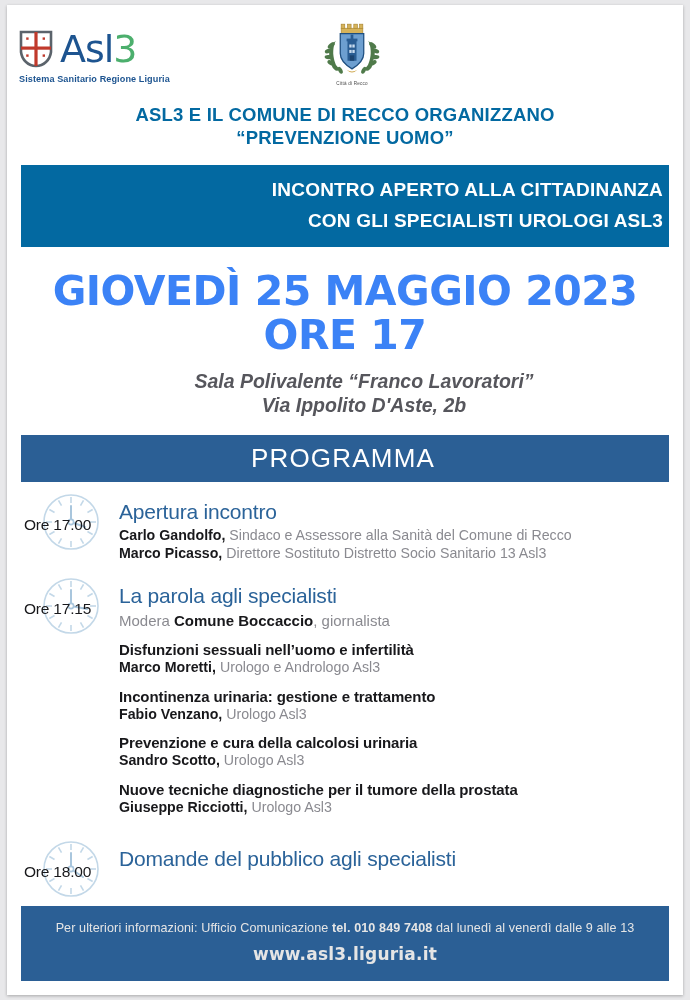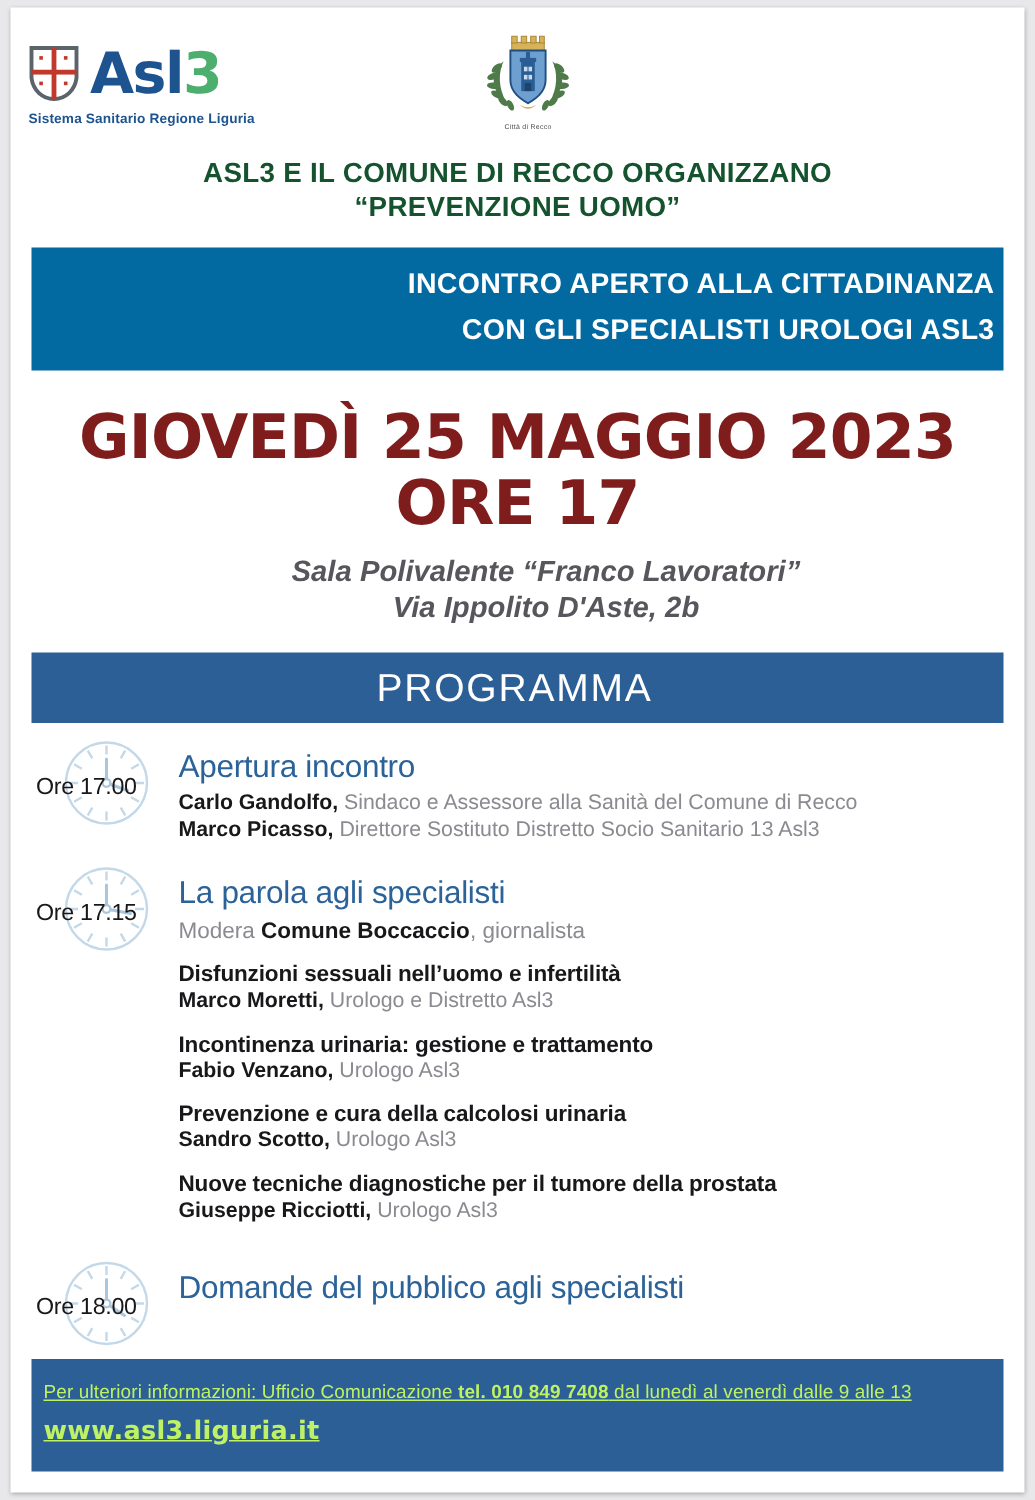--- a/index.html
+++ b/index.html
@@ -38,21 +38,21 @@
     width: 152px;
   }
   .asl-top {
     display: flex;
     align-items: center;
     height: 44px;
   }
   .asl-shield { width: 34px; height: 38px; margin-right: 7px; }
   .asl-word {
     font-family: "DejaVu Sans", sans-serif;
-    font-weight: bold;
+    font-weight: normal;
     font-size: 38px;
     line-height: 38px;
     letter-spacing: -1px;
   }
   .asl-word .a { color: #1d5490; }
   .asl-word .n { color: #4caf6d; }
   .asl-sub {
     color: #1d5490;
     font-weight: bold;
     font-size: 9.1px;
@@ -70,21 +70,21 @@
   .recco-caption {
     font-size: 4.6px;
     color: #4a4a4a;
     letter-spacing: 0.2px;
     margin-top: 0px;
   }
 
   
   .organizers {
     text-align: center;
-    color: #14532d;
+    color: #0369a1;
     font-weight: bold;
     font-size: 18.5px;
     line-height: 23px;
     letter-spacing: 0.2px;
     margin-top: 16px;
   }
 
   
   .banner-main {
     margin: 16px 14px 0 14px;
@@ -94,21 +94,21 @@
     font-weight: bold;
     font-size: 19px;
     line-height: 31px;
     letter-spacing: 0.2px;
     padding: 9px 6px 11px 6px;
   }
 
   
   .date-block {
     text-align: center;
-    color: #7f1d1d;
+    color: #3b82f6;
     font-family: "DejaVu Sans", sans-serif;
     font-weight: bold;
     font-size: 41px;
     line-height: 44px;
     letter-spacing: -0.5px;
     margin-top: 22px;
   }
 
   
   .venue {
@@ -219,24 +219,23 @@
     margin-top: 38px;
   }
 
   
   .footer {
     position: absolute;
     left: 14px;
     right: 14px;
     bottom: 14px;
     background: #2b5f95;
-    color: #bef264;
-    text-align: left;
+    color: #e5e5e5;
+    text-align: center;
     padding: 14px 8px 16px 8px;
-    text-decoration: underline;
   }
   .footer-line1 { font-size: 12.6px; line-height: 16px; letter-spacing: 0.1px; }
   .footer-line1 b { font-weight: bold; }
   .footer-line2 {
     font-family: "DejaVu Sans", sans-serif;
     font-weight: bold;
     font-size: 17px;
     line-height: 22px;
     margin-top: 7px;
     letter-spacing: 0.2px;
@@ -410,21 +409,21 @@
         </div>
         <div class="timelabel">Ore 17.15</div>
       </div>
       <div class="slot-content">
         <div class="slot-heading">La parola agli specialisti</div>
         <div class="moderate-line"><span>Modera </span><b>Comune Boccaccio</b><span>, giornalista</span></div>
 
         <div class="talks">
           <div class="talk">
             <div class="talk-title">Disfunzioni sessuali nell’uomo e infertilità</div>
-            <div class="talk-speaker"><b>Marco Moretti,</b><span> Urologo e Distretto Asl3</span></div>
+            <div class="talk-speaker"><b>Marco Moretti,</b><span> Urologo e Andrologo Asl3</span></div>
           </div>
           <div class="talk">
             <div class="talk-title">Incontinenza urinaria: gestione e trattamento</div>
             <div class="talk-speaker"><b>Fabio Venzano,</b><span> Urologo Asl3</span></div>
           </div>
           <div class="talk">
             <div class="talk-title">Prevenzione e cura della calcolosi urinaria</div>
             <div class="talk-speaker"><b>Sandro Scotto,</b><span> Urologo Asl3</span></div>
           </div>
           <div class="talk">

